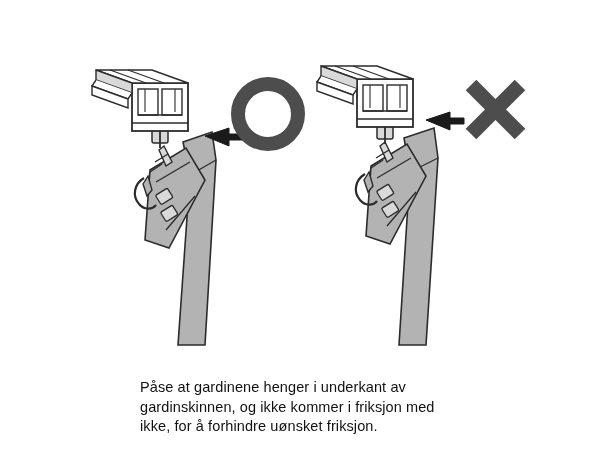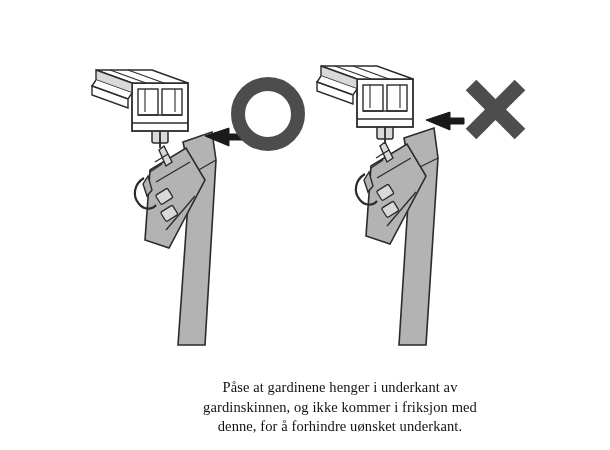--- a/index.html
+++ b/index.html
@@ -6,22 +6,21 @@
     margin: 0;
     padding: 0;
     background: #ffffff;
   }
   #page {
     position: relative;
     width: 610px;
     height: 450px;
     background: #ffffff;
     overflow: hidden;
-    font-family: Liberation Serif, serif;
-    text-align: center;
+    font-family: Liberation Sans, sans-serif;
   }
   #diagram {
     position: absolute;
     left: 0;
     top: 0;
     width: 610px;
     height: 450px;
   }
   #caption {
     position: absolute;
@@ -156,16 +155,16 @@
       <g>
         <path d="M471 85 L520 134" stroke="#4d4d4d" stroke-width="15" stroke-linecap="butt"></path>
         <path d="M520 85 L471 134" stroke="#4d4d4d" stroke-width="15" stroke-linecap="butt"></path>
       </g>
     </g>
   </svg>
 
   <div id="caption">
     <div class="line">Påse at gardinene henger i underkant av</div>
     <div class="line">gardinskinnen, og ikke kommer i friksjon med</div>
-    <div class="line">denne, for å forhindre uønsket underkant.</div>
+    <div class="line">ikke, for å forhindre uønsket friksjon.</div>
   </div>
 
 </div>
 
 </body></html>

